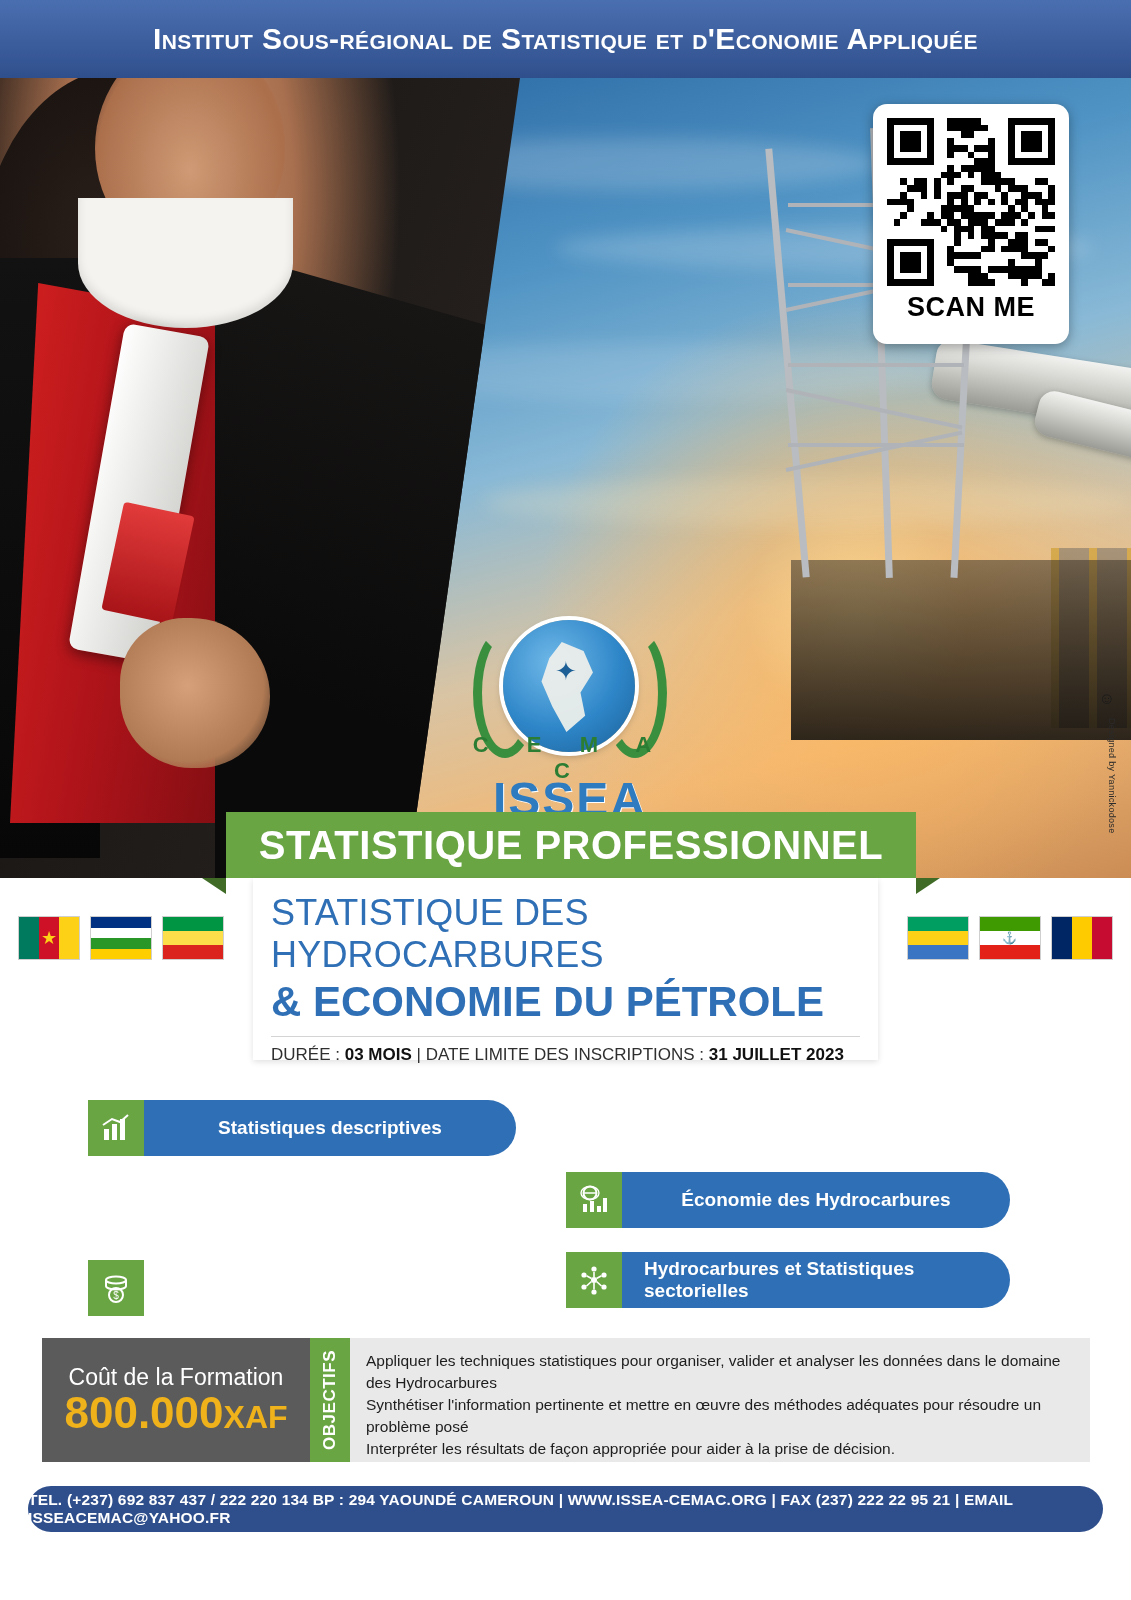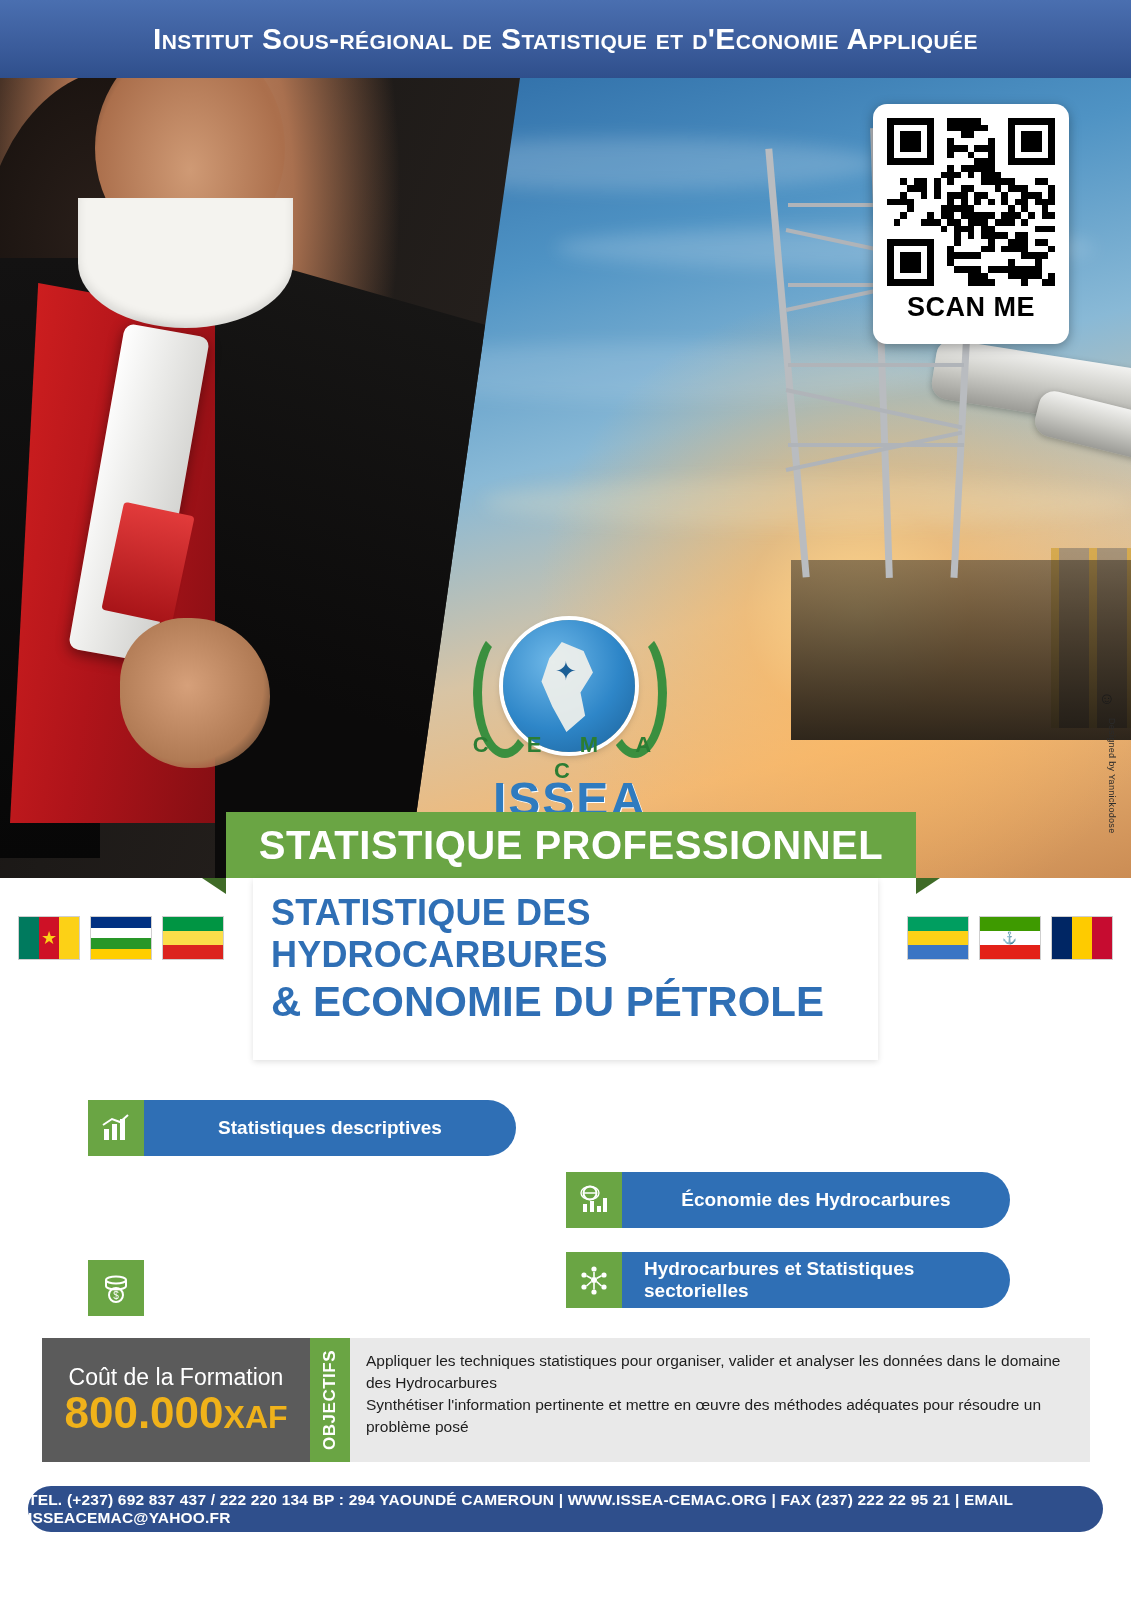--- a/index.html
+++ b/index.html
@@ -255,21 +255,21 @@
   }
 
   .white-card {
     position: absolute; left: 253px; top: 878px;
     width: 625px; height: 182px;
     background: #ffffff;
     z-index: 7;
     padding: 14px 18px 0 18px;
     box-shadow: 0 2px 6px rgba(0,0,0,0.12);
   }
-  .wc-line1 { color: #2f6fb5; font-size: 36px; font-weight: bold; letter-spacing: 0.2px; }
+  .wc-line1 { color: #2f6fb5; font-size: 36px; font-weight: normal; letter-spacing: 0.2px; }
   .wc-line2 { color: #2f6fb5; font-size: 42px; font-weight: bold; margin-top: 2px; }
   .wc-sub {
     margin-top: 10px; border-top: 1px solid #d4d4d4; padding-top: 8px;
     font-size: 17px; color: #2f2f2f;
   }
   .wc-sub b { color: #111; }
 
   
   .flag-strip {
     position: absolute; left: 0; top: 878px; width: 1131px; height: 182px;
@@ -1085,20 +1085,27 @@
   </div>
 </div>
 
 <div class="green-band">
   <span>STATISTIQUE PROFESSIONNEL</span>
 </div>
 
 <div class="white-card">
   <div class="wc-line1">STATISTIQUE DES HYDROCARBURES</div>
   <div class="wc-line2">&amp; ECONOMIE DU PÉTROLE</div>
+  <div class="wc-sub">
+    <span>DURÉE :</span>
+    <b>03 MOIS</b>
+    <span>|</span>
+    <span>DATE LIMITE DES INSCRIPTIONS :</span>
+    <b>31 JUILLET 2023</b>
+  </div>
 </div>
 
 <div class="modules">
 
   <div class="mod col-l" style="left:88px; top:8px;">
     <div class="mod-icon">
       <svg width="34" height="34" viewBox="0 0 34 34">
           <rect x="5" y="18" width="5" height="11" fill="#fff"></rect>
           <rect x="13" y="13" width="5" height="16" fill="#fff"></rect>
           <rect x="21" y="8" width="5" height="21" fill="#fff"></rect>
@@ -1159,18 +1166,19 @@
   </div>
 </div>
 
 <div class="obj-tab">
   <span>OBJECTIFS</span>
 </div>
 
 <div class="obj-box">
   <div>Appliquer les techniques statistiques pour organiser, valider et analyser les données dans le domaine des Hydrocarbures</div>
   <div>Synthétiser l'information pertinente et mettre en œuvre des méthodes adéquates pour résoudre un problème posé</div>
+  <div>Interpréter les résultats de façon appropriée pour aider à la prise de décision.</div>
 </div>
 
 <div class="footer">
   <span>TEL. (+237) 692 837 437 / 222 220 134 BP : 294 YAOUNDÉ CAMEROUN  |  WWW.ISSEA-CEMAC.ORG  |  FAX (237) 222 22 95 21  |  EMAIL ISSEACEMAC@YAHOO.FR</span>
 </div>
 <div class="bottom-fill"></div>
 
 </body></html>

